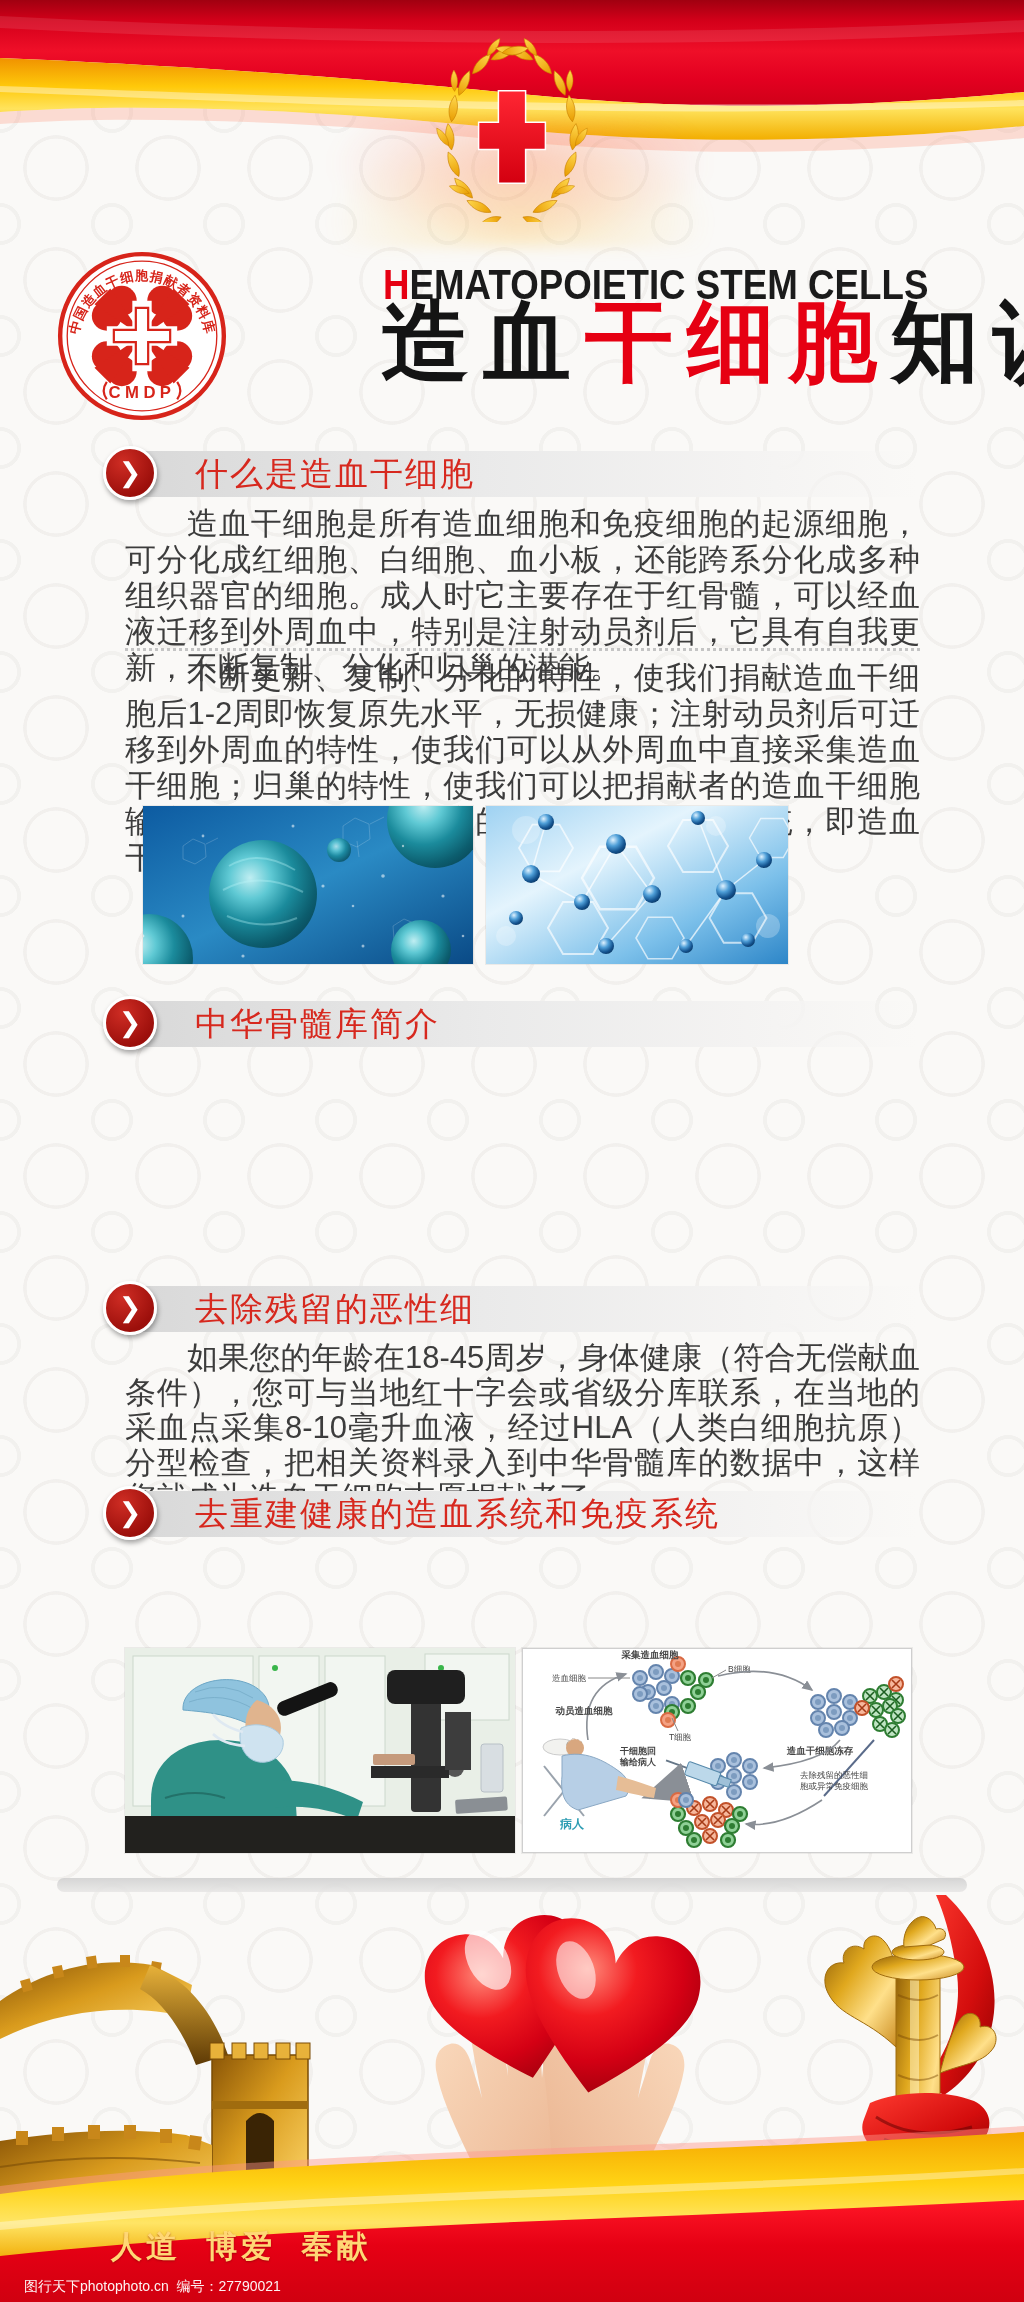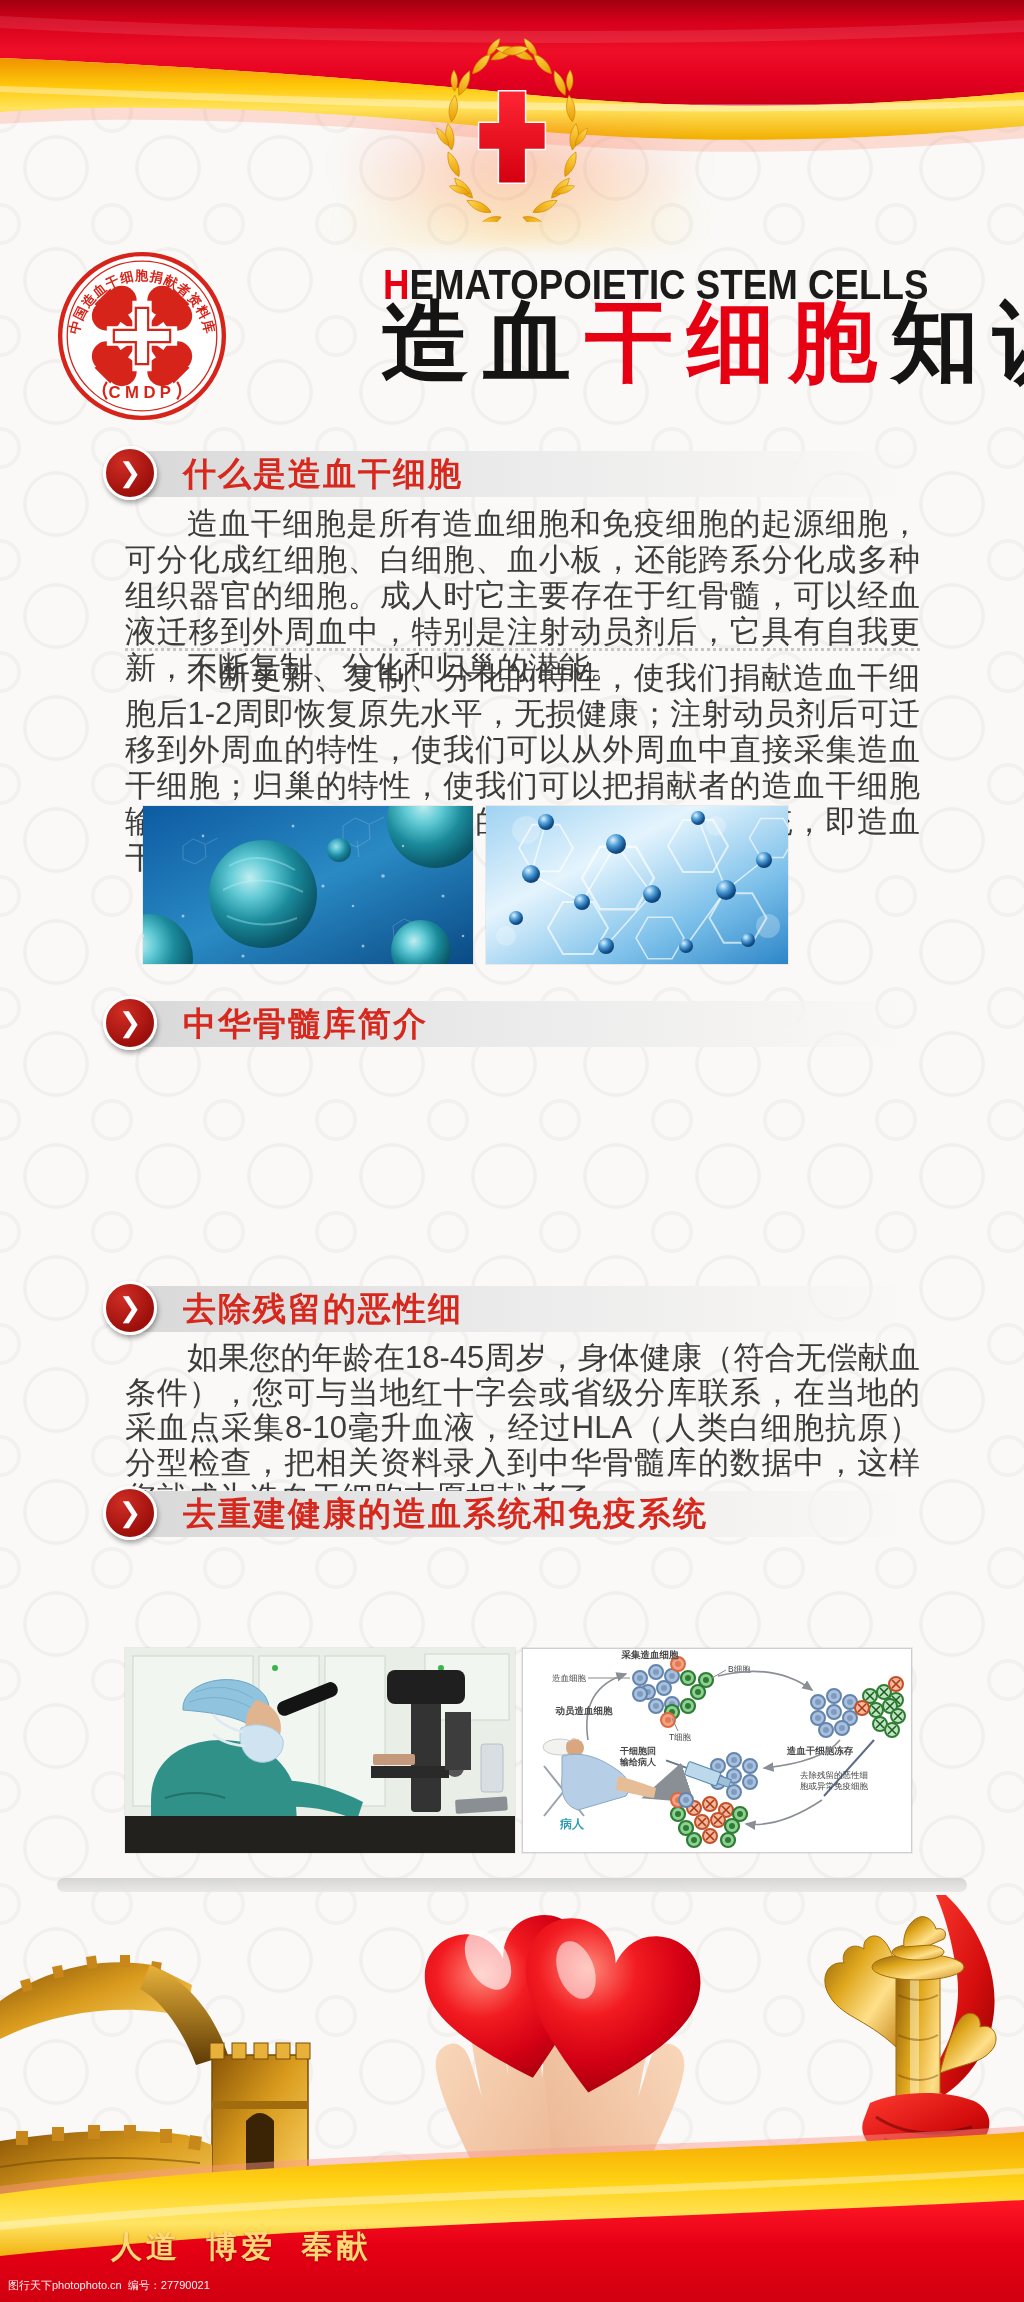--- a/index.html
+++ b/index.html
@@ -28,38 +28,38 @@
     line-height:1.0;color:#141414;white-space:pre;}
   .title-cn .accent{color:#e60012;font-family:Liberation Serif, serif;}
   
   .sec{left:103px;width:814px;height:56px;}
   .sec-bar{position:absolute;left:26px;right:0;top:5px;height:46px;
     background:linear-gradient(90deg,#d8d8d8 0%,#eaeaea 45%,#f5f4f3 82%,rgba(246,245,244,0) 100%);}
   .sec-chev{position:absolute;left:0;top:0;width:54px;height:54px;border-radius:50%;
     background:radial-gradient(circle at 35% 28%, #cf2d24, #9c0f0b 72%);
     border:3px solid #fff;box-sizing:border-box;box-shadow:1px 3px 5px rgba(0,0,0,.35);
     color:#fff;font-size:27px;font-weight:900;display:flex;align-items:center;justify-content:center;}
-  .sec-title{position:absolute;left:80px;top:50%;transform:translateY(-50%);
-    color:#d7281e;font-size:33px;font-weight:700;letter-spacing:2px;white-space:pre;text-align:right;}
+  .sec-title{position:absolute;left:92px;top:50%;transform:translateY(-50%);
+    color:#d7281e;font-size:33px;font-weight:400;letter-spacing:2px;white-space:pre;text-align:right;}
   
   .para{left:125px;width:795px;font-size:31px;line-height:36px;color:#3c3c3c;
     font-weight:500;text-indent:2em;text-align:justify;}
   .dotted{left:125px;width:795px;border-top:3px dotted #c4c4c4;height:0;}
   
   .img-frame{box-shadow:0 0 0 1px rgba(0,0,0,.06);}
   
   .gray-divider{left:57px;top:1878px;width:910px;height:14px;border-radius:7px;
     background:linear-gradient(#cfcfcf,#e7e6e5);opacity:.85;}
   
   .footer-svg{left:0;top:2094px;width:1024px;height:208px;}
   .footer-slogan{left:95px;top:2226px;font-size:31px;font-weight:800;color:#ffd775;
     letter-spacing:4px;white-space:pre;text-shadow:0 1px 2px rgba(120,0,0,.5);z-index:9;margin-left:16px;}
   .footer-publisher{left:662px;top:2230px;font-size:29px;font-weight:800;color:#ffd775;
     letter-spacing:2px;white-space:pre;text-shadow:0 1px 2px rgba(120,0,0,.5);z-index:9;}
-  .watermark{left:8px;top:2278px;font-size:11px;color:rgba(255,255,255,.95);z-index:9;white-space:pre;}
+  .watermark{left:24px;top:2278px;font-size:14px;color:rgba(255,255,255,.95);z-index:9;white-space:pre;}
   .collage{z-index:1;}
   svg text{font-family:"Liberation Sans","DejaVu Sans",sans-serif;}
 </style>
 </head>
 <body>
 
 <div class="poster">
 
   <svg class="abs top-banner" viewBox="0 0 1024 250" preserveAspectRatio="none">
     <defs>

